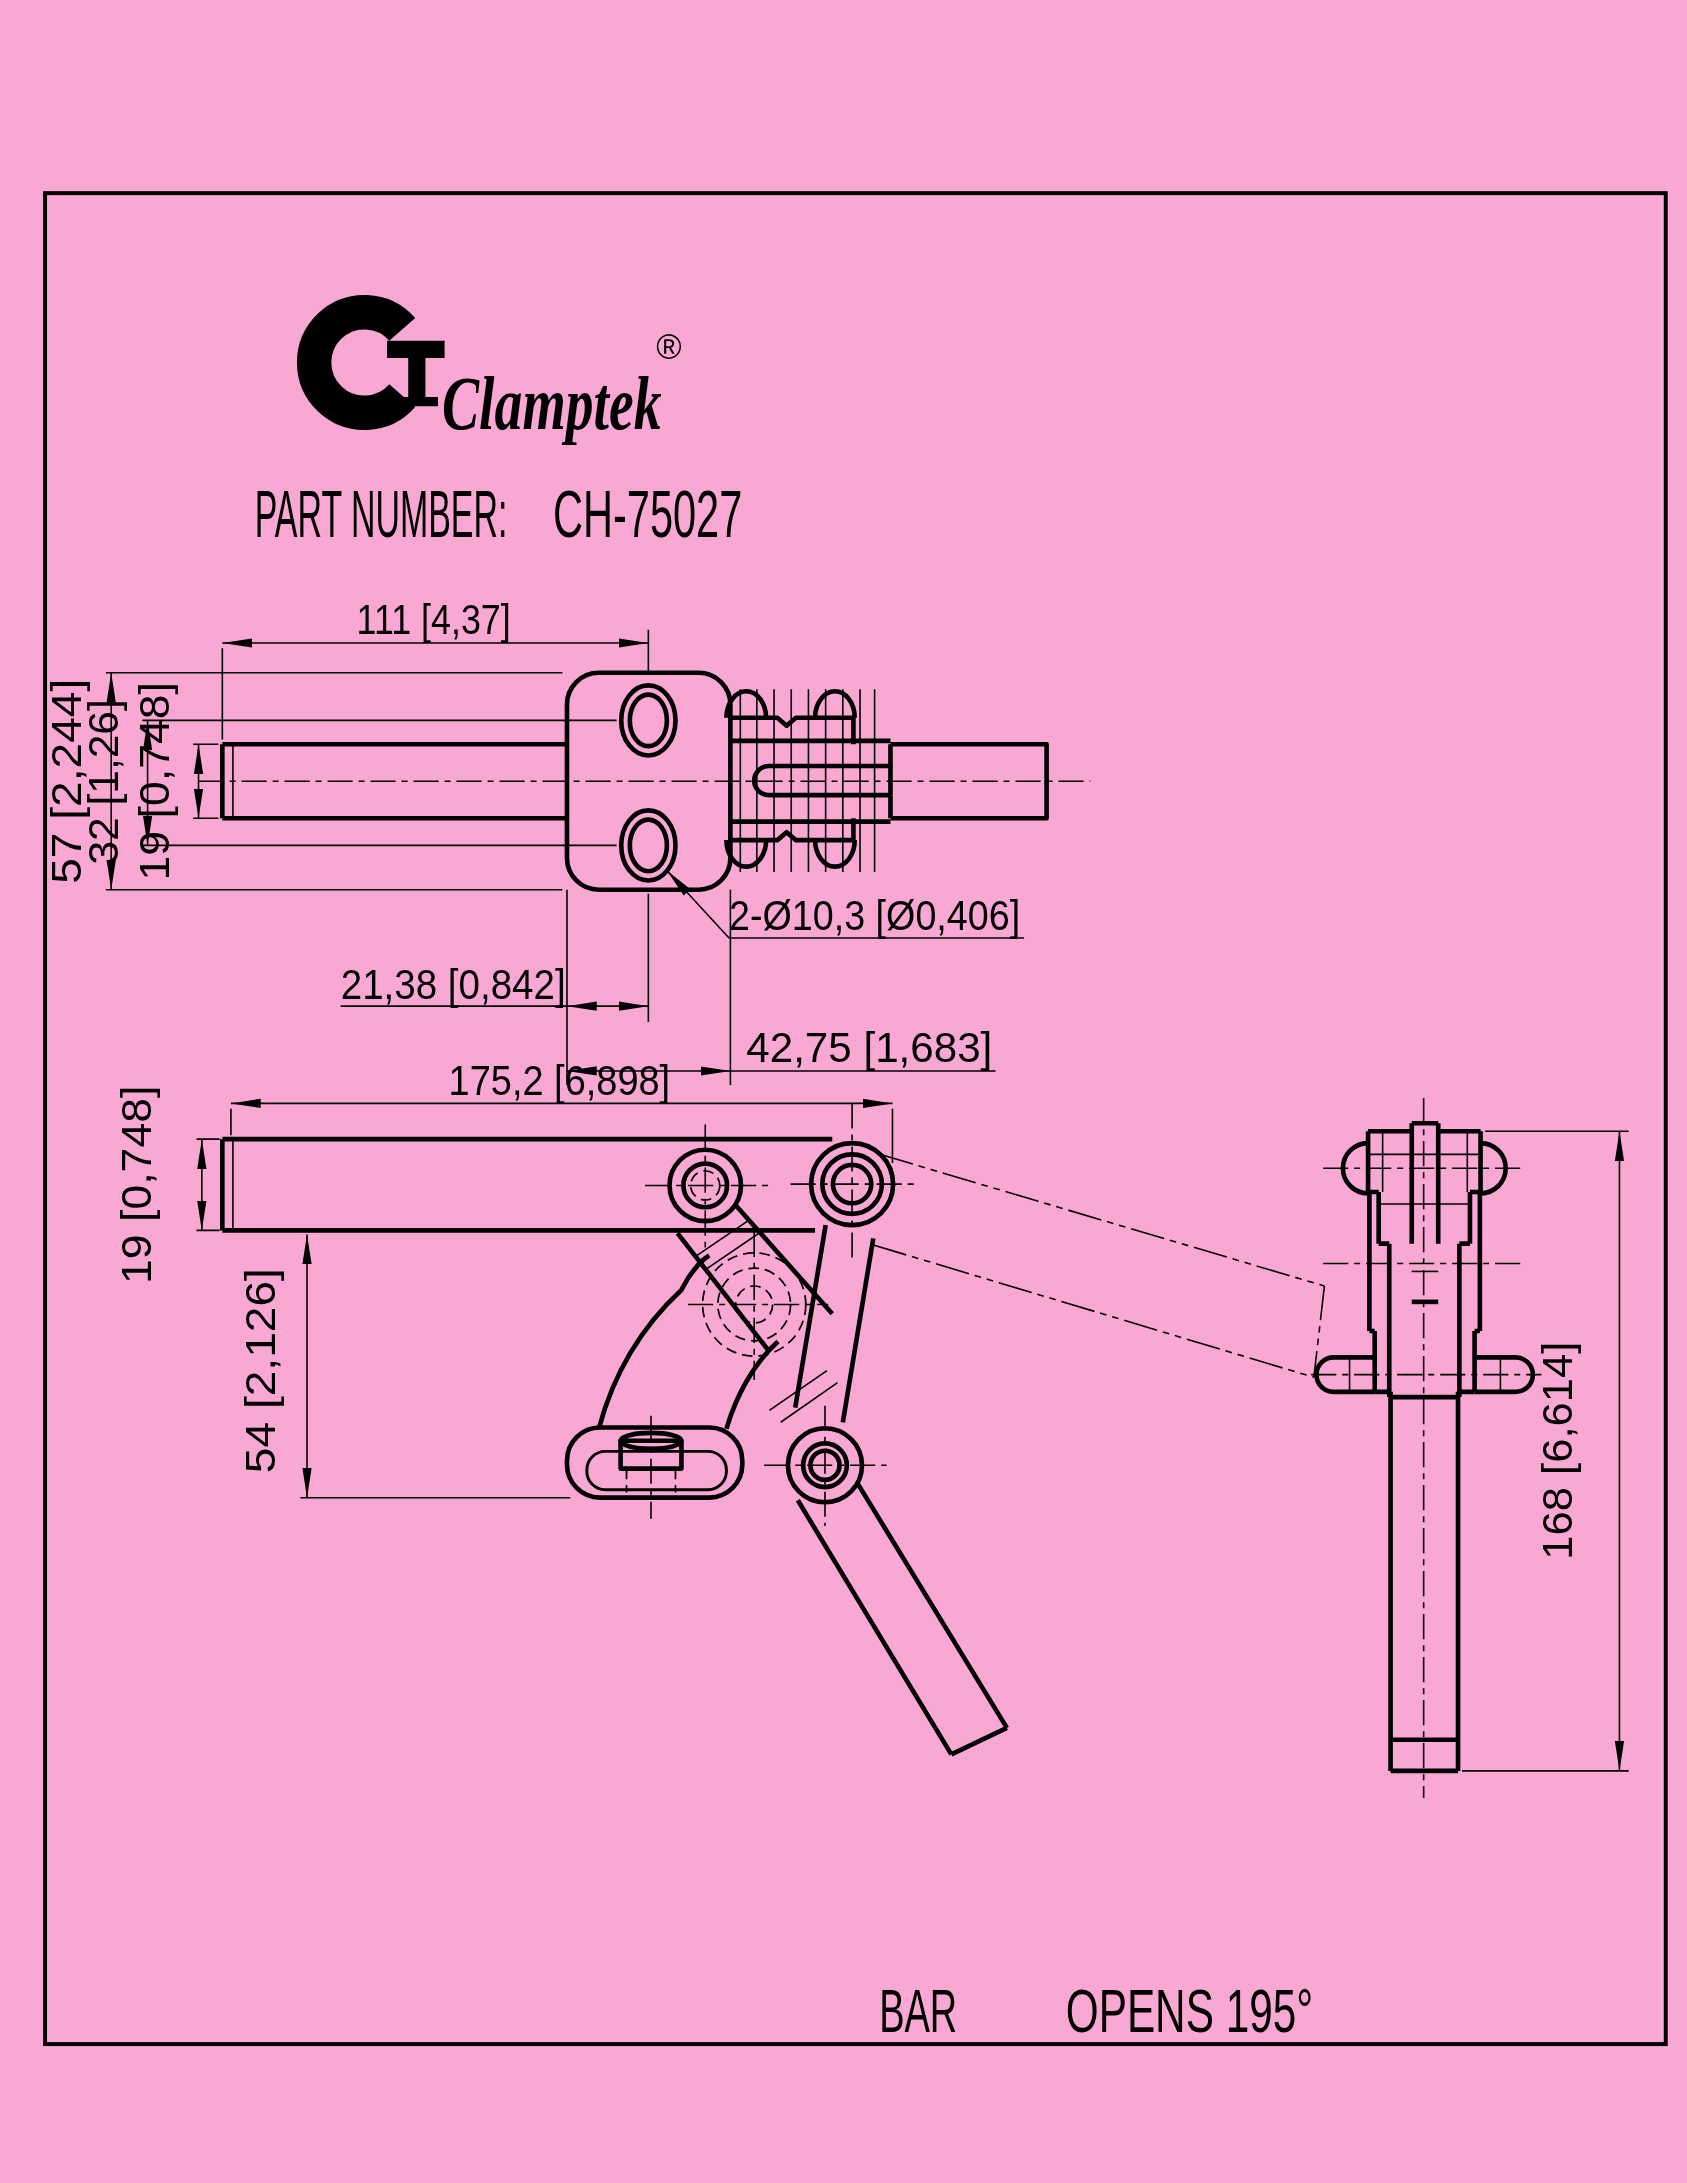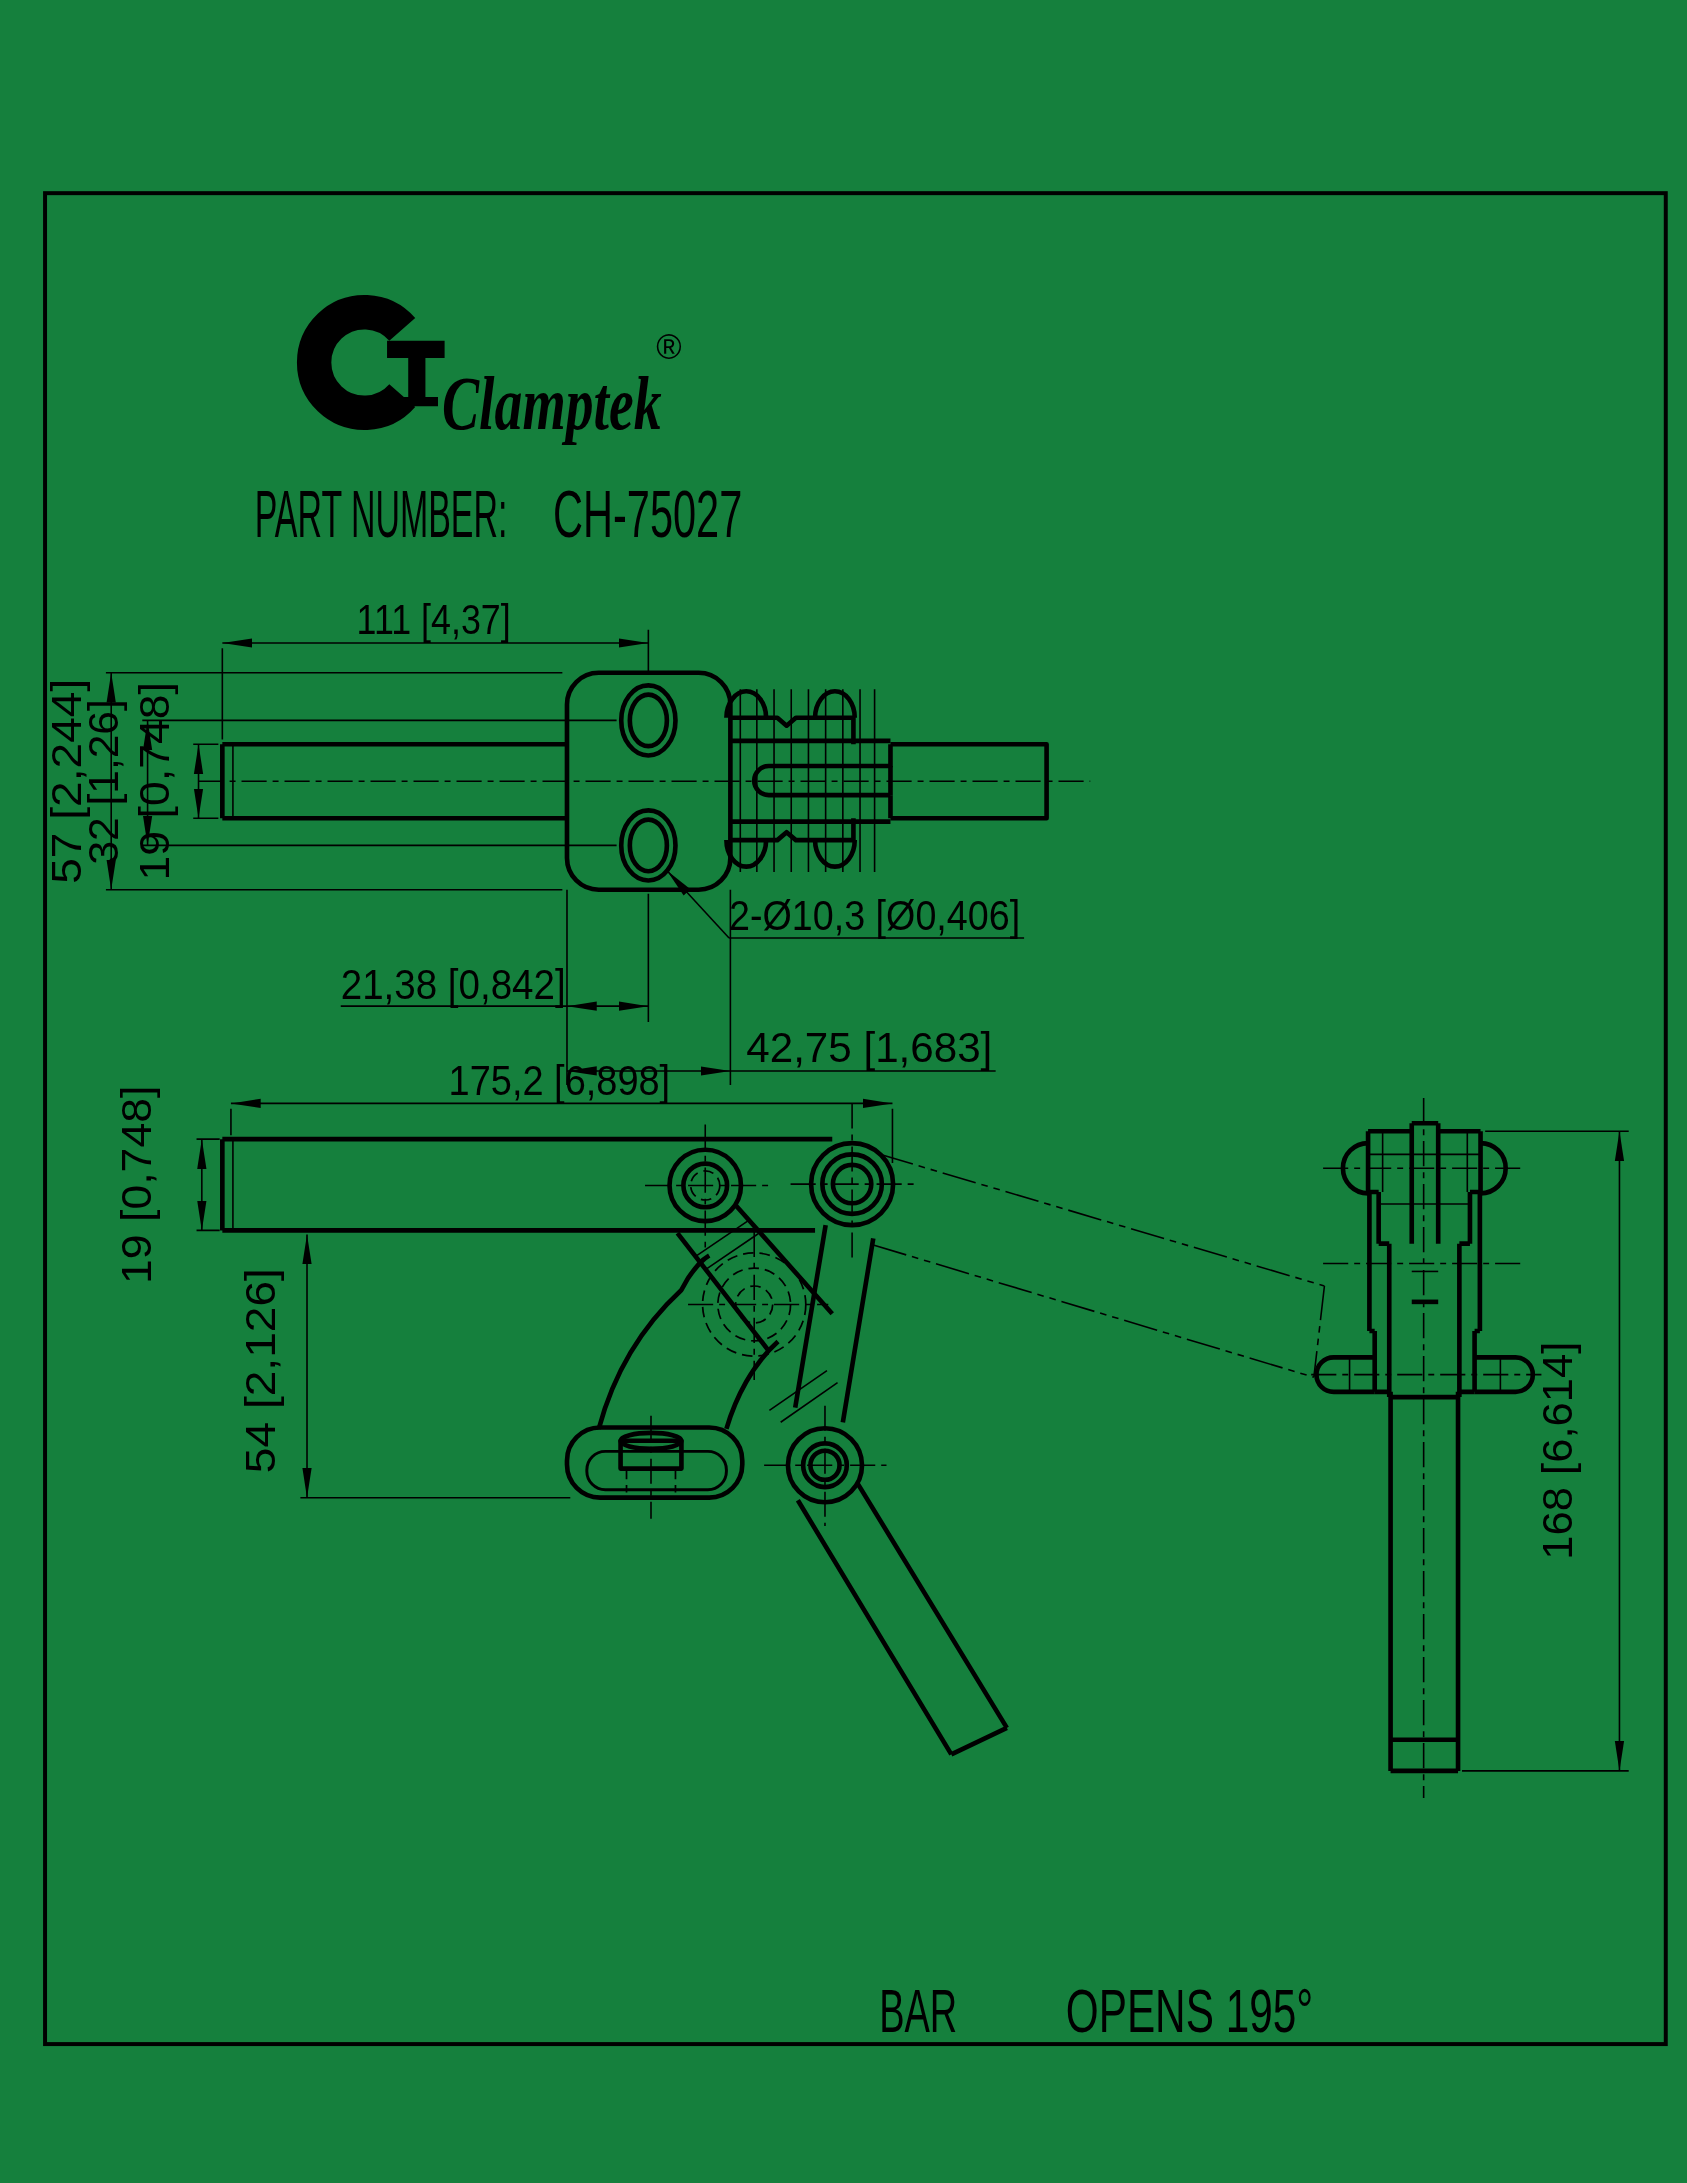--- a/index.html
+++ b/index.html
@@ -1,16 +1,16 @@
 <!DOCTYPE html>
 <html style="font-size:10.6px"><head>
 <meta charset="utf-8">
 <style>
   html,body{margin:0;padding:0;background:#ffffff;}
-  .page{position:relative;width:1687px;height:2183px;background:#15803d;overflow:hidden;
+  .page{position:relative;width:1687px;height:2183px;background:#f9a8d4;overflow:hidden;
         font-family:"Liberation Sans",sans-serif;}
   svg{position:absolute;left:0;top:0;}
   svg text{fill:#000000;font-family:"Liberation Sans",sans-serif;}
   .brand{font-family:"Liberation Serif",serif;font-style:italic;font-weight:bold;}
   .h  {stroke:#000;stroke-width:7;fill:none;stroke-linejoin:round;}
   .m  {stroke:#000;stroke-width:4.5;fill:none;}
   .t  {stroke:#000;stroke-width:2.4;fill:none;}
   .fr {stroke:#000;stroke-width:6;fill:none;}
   .cl {stroke:#000;stroke-width:2.4;fill:none;stroke-dasharray:38 9 9 9;}
   .hid{stroke:#000;stroke-width:2.6;fill:none;stroke-dasharray:16 9;}

